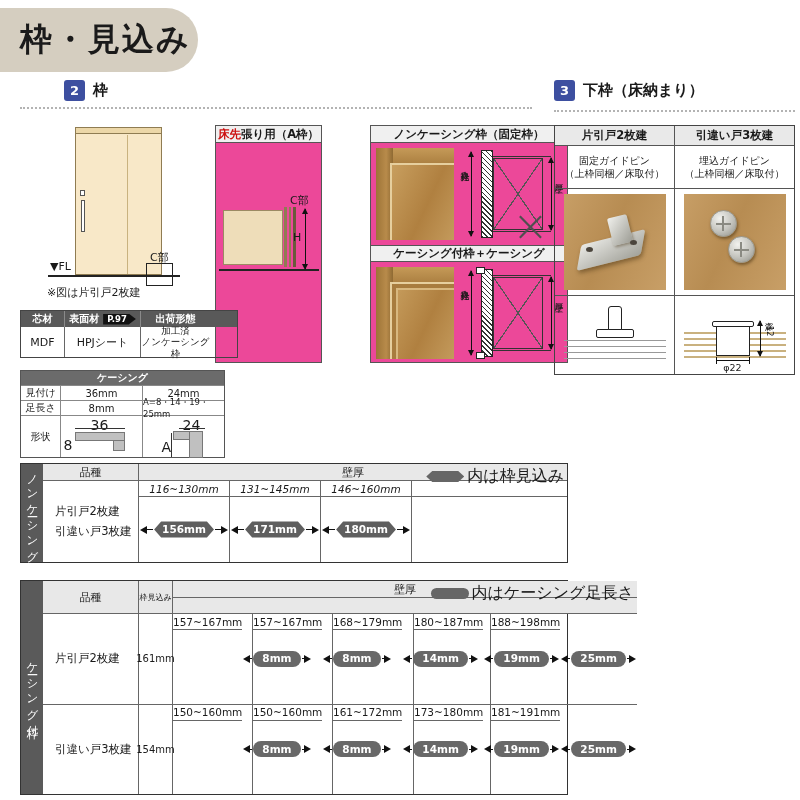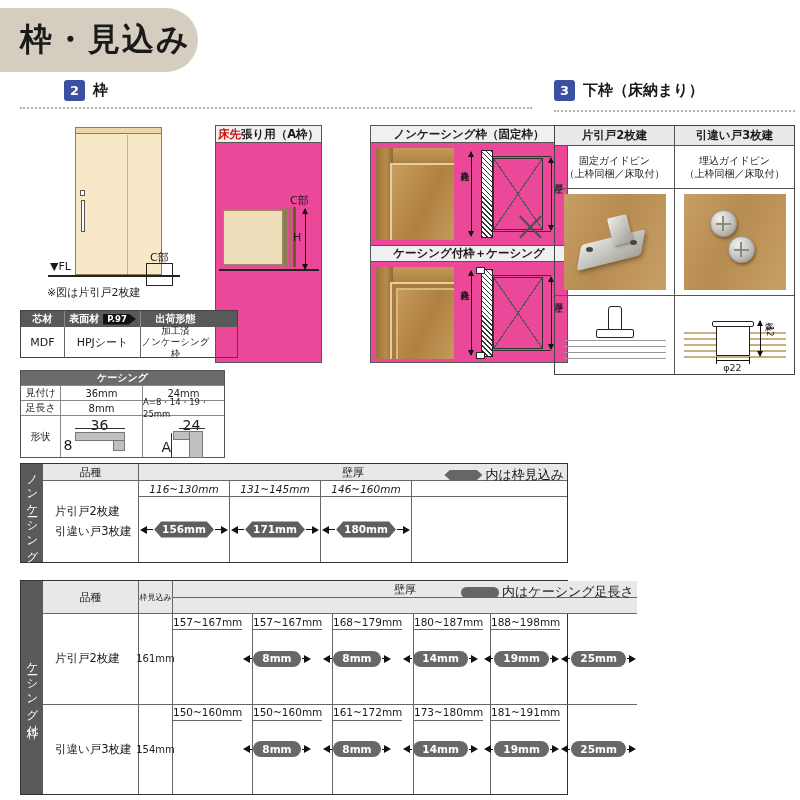--- a/index.html
+++ b/index.html
@@ -152,21 +152,21 @@
 .big-table { position:absolute; left:20px; width:548px; display:flex; border:1.5px solid #333; background:#fff; }
 #nc-table { top:463px; height:100px; }
 #cf-table { top:580px; height:215px; }
 .strip { width:22px; background:#5a5a5a; color:#fff; display:flex; align-items:center; justify-content:center; flex:none; }
 .strip .vtext { font-size:11.5px; letter-spacing:2px; }
 .tbl-main { flex:1; display:flex; flex-direction:column; }
 .gray { background:#e8e8e8; }
 .cellc { display:flex; align-items:center; justify-content:center;text-align:center; }
 .br { border-right:1px solid #666; }
 .bb { border-bottom:1px solid #666; }
-.note-tag { position:absolute; right:3px; top:2px; display:flex; align-items:center; gap:3px; font-size:13px; }
+.note-tag { position:absolute; right:3px; top:2px; display:flex; align-items:center; gap:3px; font-size:16px; }
 .hexb-mini { width:38px; height:11px; background:#666; clip-path:polygon(6px 0,calc(100% - 6px) 0,100% 50%,calc(100% - 6px) 100%,6px 100%,0 50%); }
 .pillb-mini { width:38px; height:11px; background:#666; border-radius:6px; }
 
 #nc-top { display:flex; height:17px; font-size:11px; position:relative; }
 #nc-kind-head { width:96px; }
 #nc-wall-head { flex:1; position:relative; }
 #nc-bottom { flex:1; display:flex; }
 #nc-kind-cell { width:96px; display:flex; align-items:center; padding-left:12px; font-size:11.5px; line-height:1.7; }
 #nc-cols { flex:1; display:flex; }
 .nc-col { display:flex; flex-direction:column; }

